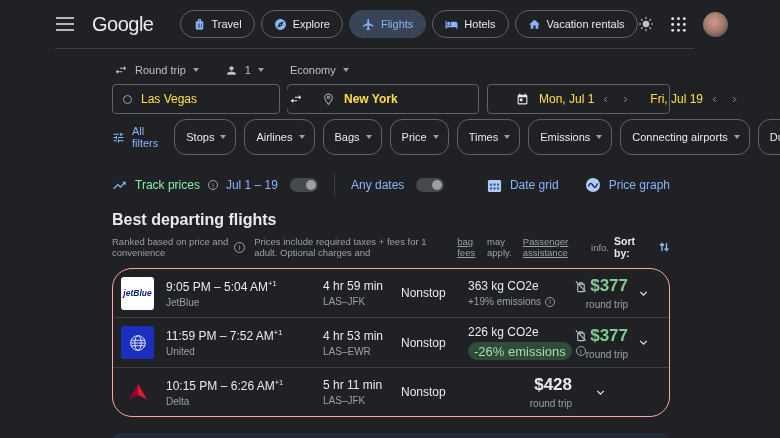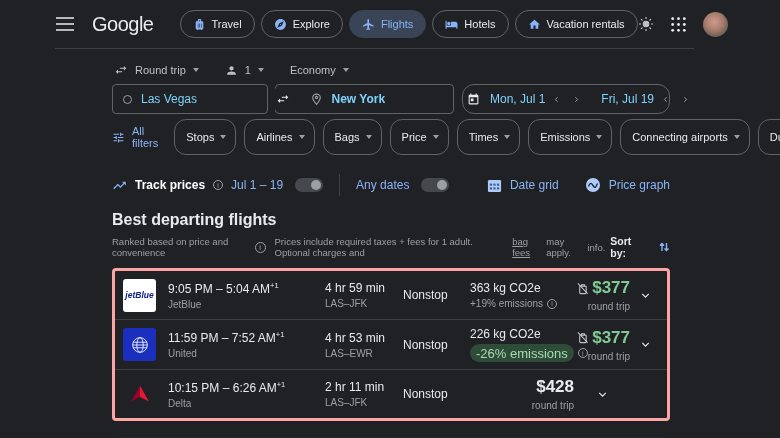--- a/index.html
+++ b/index.html
@@ -29,59 +29,59 @@
   .content { width:558px; margin:14px 0 0 112px; }
 
   .trip-options { display:flex; align-items:center; gap:26px; font-size:11px; color:#bdc1c6; margin-bottom:7px; padding-left:2px;}
   .opt { display:flex; align-items:center; gap:7px; cursor:pointer; }
   .caret { width:0; height:0; border-left:3.5px solid transparent; border-right:3.5px solid transparent;
            border-top:4px solid #9aa0a6; display:inline-block; }
 
   .fields-row { display:flex; gap:8px; margin-bottom:5px; }
   .loc-wrap { position:relative; display:flex; gap:7px; flex:1; }
   .field { height:30px; border:1px solid #5f6368; border-radius:4px; display:flex; align-items:center;
-           padding:0 10px; gap:9px; font-size:12px; color:#7dd3fc; background:#202124; cursor:pointer; }
+           padding:0 10px; gap:9px; font-size:12px; color:#fde047; background:#202124; cursor:pointer; }
   .loc-field { flex:1; }
   .swap-btn { position:absolute; left:50%; top:50%; transform:translate(-50%,-50%); width:26px; height:26px;
               border-radius:50%; background:#202124; display:flex; align-items:center; justify-content:center;
               cursor:pointer; z-index:2; }
   .origin-dot { width:9px; height:9px; border:1.5px solid #9aa0a6; border-radius:50%; flex:none; }
-  .date-field { width:208px; padding:0 6px 0 4px; gap:6px;border-radius:12px; }
+  .date-field { width:183px; padding:0 6px 0 28px; gap:6px; }
   .date-part { flex:1; display:flex; align-items:center; gap:2px; }
   .date-label { flex:1; padding-left:4px; white-space:nowrap; }
   .date-divider { width:1px; height:28px; background:#5f6368; }
   .chev-btn { width:18px; height:18px; display:flex; align-items:center; justify-content:center; cursor:pointer; flex:none; }
 
   .filters-row { display:flex; align-items:center; gap:8px; margin-bottom:19px; font-size:11px; }
   .all-filters { display:flex; align-items:center; gap:7px; color:#8ab4f8; font-weight:500; margin-right:8px; cursor:pointer; }
   .chip { height:36px; border:1px solid #5f6368; border-radius:12px; padding:0 9px 0 11px; display:flex;
           align-items:center; gap:6px; color:#e8eaed; cursor:pointer; white-space:nowrap; background:transparent; }
 
   .track-row { display:flex; align-items:center; font-size:12px; margin-bottom:15px; }
   .track-left { display:flex; align-items:center; gap:8px; }
-  .track-label { font-weight:700; color:#ffffff; }
+  .track-label { font-weight:400; color:#86efac; }
   .blue-bold { color:#8ab4f8; font-weight:500; }
   .toggle { width:28px; height:14px; border-radius:7px; background:#45484c; position:relative; cursor:pointer; margin-left:4px; }
   .toggle .knob { position:absolute; right:2px; top:2px; width:10px; height:10px; border-radius:50%; background:#9aa0a6; }
   .v-divider { width:1px; height:22px; background:#3c4043; margin:0 16px; }
   .track-right { margin-left:auto; display:flex; align-items:center; gap:26px; }
   .tool-link { display:flex; align-items:center; gap:8px; color:#8ab4f8; font-weight:500; cursor:pointer; }
 
   .results-title { font-size:16px; font-weight:600; color:#e8eaed; margin-bottom:6px; }
   .results-sub { display:flex; align-items:center; font-size:9.5px; color:#9aa0a6; margin-bottom:9px; gap:5px; }
   .results-sub .u { text-decoration:underline; cursor:pointer; }
   .sort-by { margin-left:auto; display:flex; align-items:center; gap:23px; color:#e8eaed; font-weight:700; font-size:10.5px; cursor:pointer; }
 
   .info { width:11px; height:11px; border:1px solid #9aa0a6; border-radius:50%; display:inline-flex;
           align-items:center; justify-content:center; font-size:7.5px; color:#9aa0a6; flex:none; cursor:pointer; }
   .info::after { content:"i"; }
   .info.sm { width:10px; height:10px; font-size:7px; }
 
   
-  .flight-card { border:3px solid #fca5a5; border-radius:4px; overflow:hidden; margin-bottom:16px; }
+  .flight-card { border:1px solid #fca5a5; border-radius:20px; overflow:hidden; margin-bottom:16px; }
   .flight-row { display:grid; grid-template-columns:45px 157px 78px 67px 104px 56px 30px;
                 align-items:center; padding:7px 8px; border-bottom:1px solid #3c4043; cursor:pointer; }
   .flight-row:last-child { border-bottom:none; }
   .cell-main { font-size:12px; color:#e8eaed; font-weight:500; white-space:nowrap; }
   .cell-main sup { font-size:7.5px; }
   .cell-sub { font-size:10px; color:#9aa0a6; margin-top:3px; white-space:nowrap; display:flex; align-items:center; gap:4px; }
   .logo-box { width:33px; height:33px; display:flex; align-items:center; justify-content:center; }
   .logo-jetblue { background:#fff; border-radius:3px; color:#0b2383; font-size:8.5px; font-weight:700; font-style:italic; }
   .logo-united { background:#1b2fbe; border-radius:3px; }
   .badge { background:#2f4c39; color:#a8dab5; padding:1.5px 6px; border-radius:9px; font-size:13px; }
@@ -356,20 +356,21 @@
       </div>
     </div>
 
     <div class="results-title">Best departing flights</div>
     <div class="results-sub">
       <span>Ranked based on price and convenience</span>
       <span class="info"></span>
       <span style="margin-left:4px;">Prices include required taxes + fees for 1 adult. Optional charges and</span>
       <span class="u">bag fees</span>
       <span>may apply.</span>
+      <span class="u">Passenger assistance</span>
       <span>info.</span>
       <div class="sort-by">
         <span>Sort by:</span>
         <span>
           <svg width="12" height="12" viewBox="0 0 12 12" stroke="#8ab4f8" stroke-width="1.4" fill="none">
               <path d="M4 10V2.5M2 4.5l2-2 2 2M8.5 2v7.5M6.5 7.5l2 2 2-2"></path>
             </svg>
         </span>
       </div>
     </div>
@@ -461,21 +462,21 @@
           <svg width="24" height="24" viewBox="0 0 32 32">
               <polygon points="16,5 4,26 16,20" fill="#98012e"></polygon>
               <polygon points="16,5 28,26 16,20" fill="#e01933"></polygon>
             </svg>
         </div>
         <div>
           <div class="cell-main"><span>10:15 PM – 6:26 AM</span><sup>+1</sup></div>
           <div class="cell-sub">Delta</div>
         </div>
         <div>
-          <div class="cell-main" style="font-weight:400;">2 hr 11 min</div>
+          <div class="cell-main" style="font-weight:400;">5 hr 11 min</div>
           <div class="cell-sub">LAS–JFK</div>
         </div>
         <div class="cell-main" style="font-weight:400;">Nonstop</div>
         <div class="price-cell">
           <div class="price-line">
             <span class="price white">$428</span>
           </div>
           <div class="price-sub">round trip</div>
         </div>
         <div class="expand">

